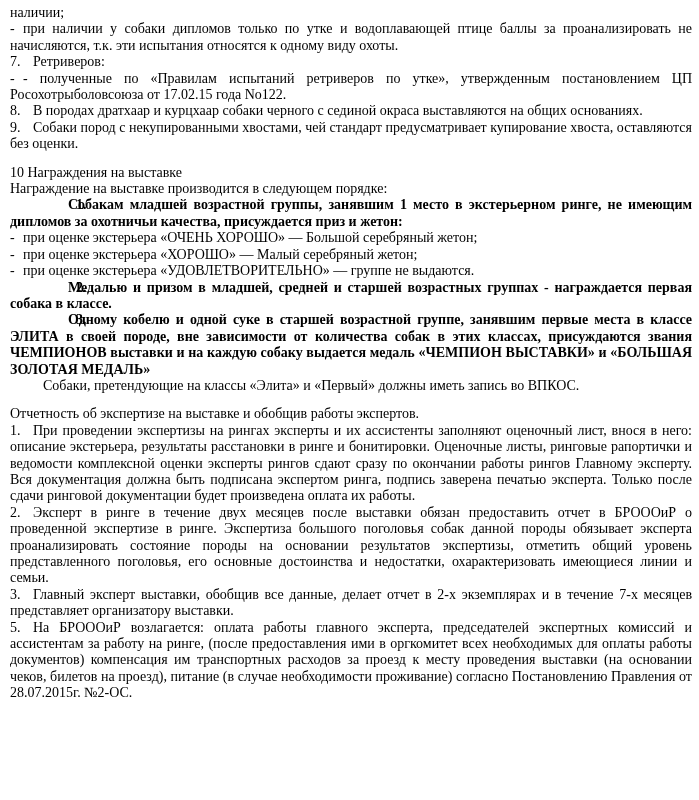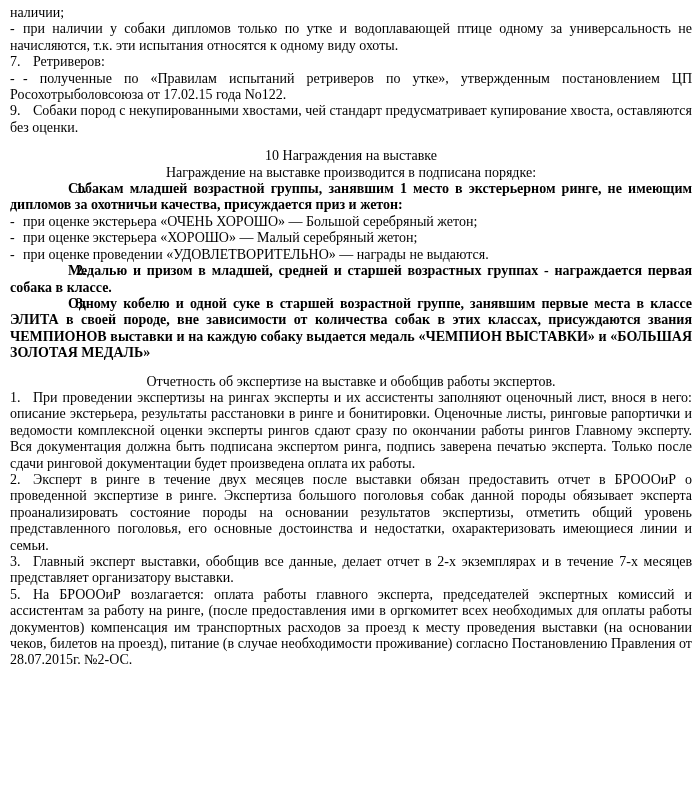--- a/index.html
+++ b/index.html
@@ -20,68 +20,70 @@
     line-height: 16.4px;
     color: #000000;
     background: #ffffff;
   }
   p.para {
     margin: 0;
     padding: 0;
     text-align: justify;
   }
   p.center {
-    text-align: center;
+    text-align: left;
   }
   p.gap-top {
     margin-top: 12px;
   }
   .marker {
     display: inline-block;
   }
   .m-dash { width: 13px; }
   .m-num  { width: 23px; }
   p.numind { text-indent: 33px; font-weight: bold; }
   p.numind .marker { width: 25px; }
   p.indent { text-indent: 33px; }
 </style>
 </head>
 <body>
 
 <div class="page">
 
   <p class="para"><span>наличии;</span></p>
 
-  <p class="para"><span class="marker m-dash">-</span><span>при наличии у собаки дипломов только по утке и водоплавающей птице одному за универсальность не начисляются, т.к. эти испытания относятся к одному виду охоты.</span></p>
+  <p class="para"><span class="marker m-dash">-</span><span>при наличии у собаки дипломов только по утке и водоплавающей птице баллы за проанализировать не начисляются, т.к. эти испытания относятся к одному виду охоты.</span></p>
 
   <p class="para"><span class="marker m-num">7.</span><span>Ретриверов:</span></p>
 
 
 
   <p class="para"><span class="marker m-dash">-</span><span>- полученные по «Правилам испытаний ретриверов по утке», утвержденным постановлением ЦП Росохотрыболовсоюза от 17.02.15 года No122.</span></p>
 
+  <p class="para"><span class="marker m-num">8.</span><span>В породах дратхаар и курцхаар собаки черного с сединой окраса выставляются на общих основаниях.</span></p>
 
   <p class="para"><span class="marker m-num">9.</span><span>Собаки пород с некупированными хвостами, чей стандарт предусматривает купирование хвоста, оставляются без оценки.</span></p>
 
   <p class="para center gap-top"><span>10 Награждения на выставке</span></p>
 
-  <p class="para center"><span>Награждение на выставке производится в подписана порядке:</span></p>
+  <p class="para center"><span>Награждение на выставке производится в следующем порядке:</span></p>
 
   <p class="para numind"><span class="marker">1.</span><span>Собакам младшей возрастной группы, занявшим 1 место в экстерьерном ринге, не имеющим дипломов за охотничьи качества, присуждается приз и жетон:</span></p>
 
   <p class="para"><span class="marker m-dash">-</span><span>при оценке экстерьера «ОЧЕНЬ ХОРОШО» — Большой серебряный жетон;</span></p>
 
   <p class="para"><span class="marker m-dash">-</span><span>при оценке экстерьера «ХОРОШО» — Малый серебряный жетон;</span></p>
 
-  <p class="para"><span class="marker m-dash">-</span><span>при оценке проведении «УДОВЛЕТВОРИТЕЛЬНО» — награды не выдаются.</span></p>
+  <p class="para"><span class="marker m-dash">-</span><span>при оценке экстерьера «УДОВЛЕТВОРИТЕЛЬНО» — группе не выдаются.</span></p>
 
   <p class="para numind"><span class="marker">2.</span><span>Медалью и призом в младшей, средней и старшей возрастных группах - награждается первая собака в классе.</span></p>
 
   <p class="para numind"><span class="marker">3.</span><span>Одному кобелю и одной суке в старшей возрастной группе, занявшим первые места в классе ЭЛИТА в своей породе, вне зависимости от количества собак в этих классах, присуждаются звания ЧЕМПИОНОВ выставки и на каждую собаку выдается медаль «ЧЕМПИОН ВЫСТАВКИ» и «БОЛЬШАЯ ЗОЛОТАЯ МЕДАЛЬ»</span></p>
 
+  <p class="para indent"><span>Собаки, претендующие на классы «Элита» и «Первый» должны иметь запись во ВПКОС.</span></p>
 
   <p class="para center gap-top"><span>Отчетность об экспертизе на выставке и обобщив работы экспертов.</span></p>
 
   <p class="para"><span class="marker m-num">1.</span><span>При проведении экспертизы на рингах эксперты и их ассистенты заполняют оценочный лист, внося в него: описание экстерьера, результаты расстановки в ринге и бонитировки. Оценочные листы, ринговые рапортички и ведомости комплексной оценки эксперты рингов сдают сразу по окончании работы рингов Главному эксперту. Вся документация должна быть подписана экспертом ринга, подпись заверена печатью эксперта. Только после сдачи ринговой документации будет произведена оплата их работы.</span></p>
 
   <p class="para"><span class="marker m-num">2.</span><span>Эксперт в ринге в течение двух месяцев после выставки обязан предоставить отчет в БРОООиР о проведенной экспертизе в ринге. Экспертиза большого поголовья собак данной породы обязывает эксперта проанализировать состояние породы на основании результатов экспертизы, отметить общий уровень представленного поголовья, его основные достоинства и недостатки, охарактеризовать имеющиеся линии и семьи.</span></p>
 
   <p class="para"><span class="marker m-num">3.</span><span>Главный эксперт выставки, обобщив все данные, делает отчет в 2-х экземплярах и в течение 7-х месяцев представляет организатору выставки.</span></p>
 
 

